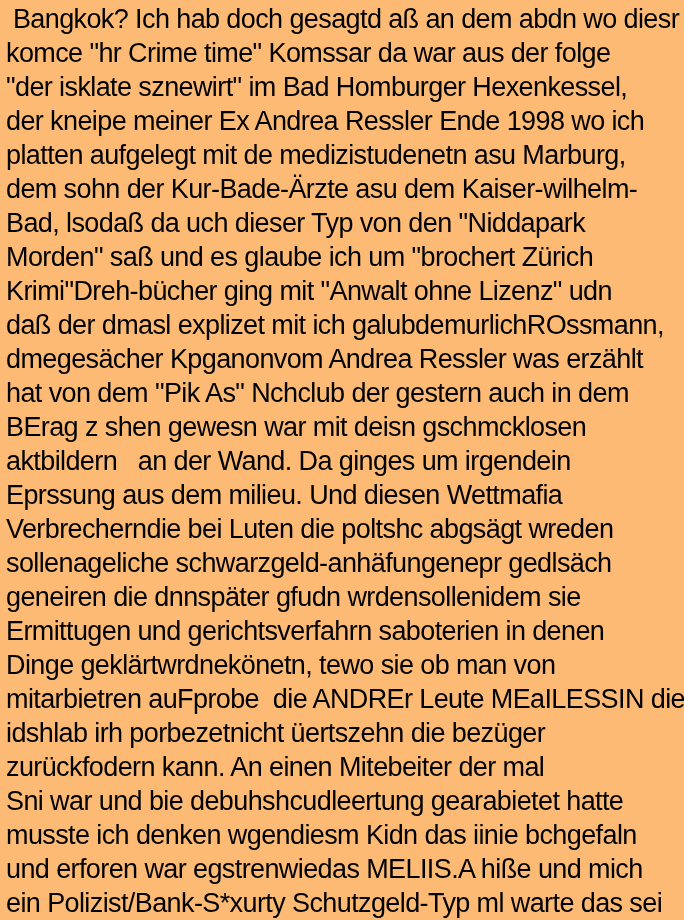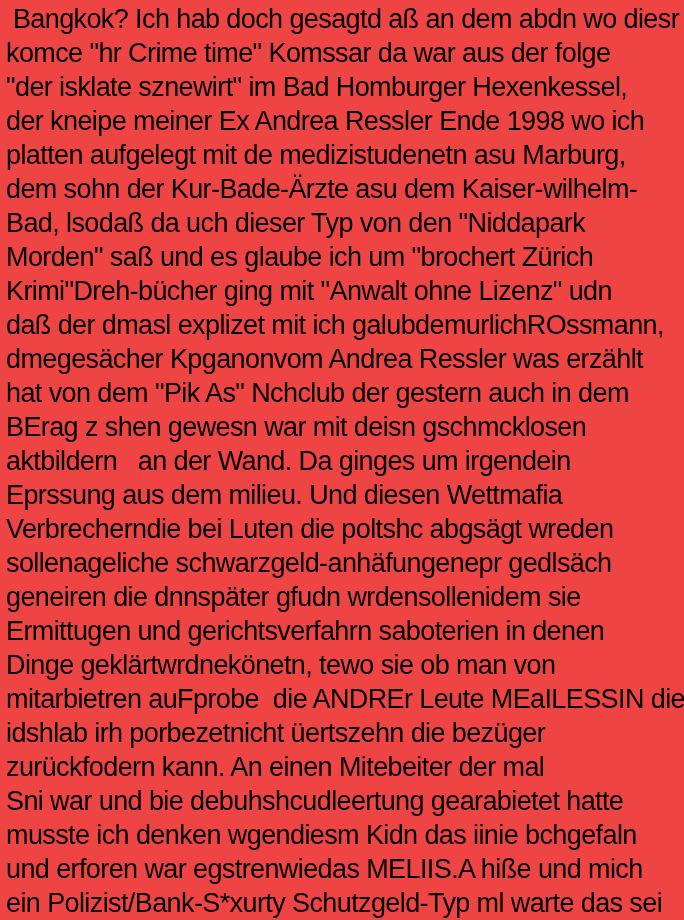--- a/index.html
+++ b/index.html
@@ -3,21 +3,21 @@
 <meta charset="utf-8">
 <style>
   html, body {
     margin: 0;
     padding: 0;
     background: #ffffff;
   }
   .page {
     width: 684px;
     height: 920px;
-    background: #ef4444;
+    background: #fdba74;
     overflow: hidden;
     box-sizing: border-box;
     padding: 2px 0 0 6px;
   }
   .text-block {
     font-family: "Liberation Sans", "DejaVu Sans", sans-serif;
     font-size: 27px;
     line-height: 34px;
     color: #000000;
     letter-spacing: -0.6px;

